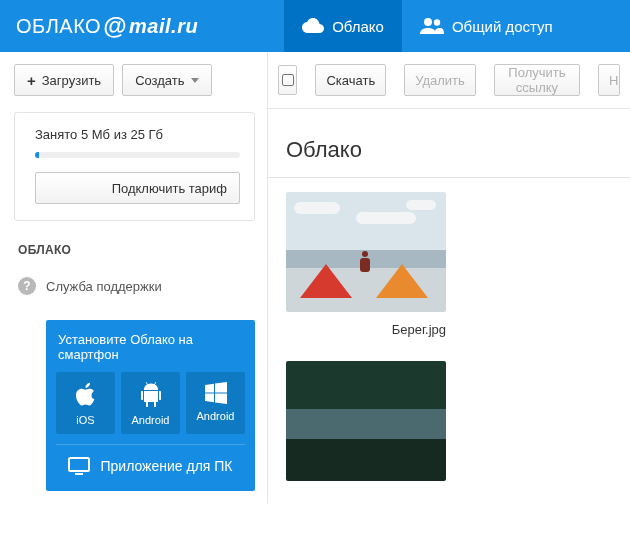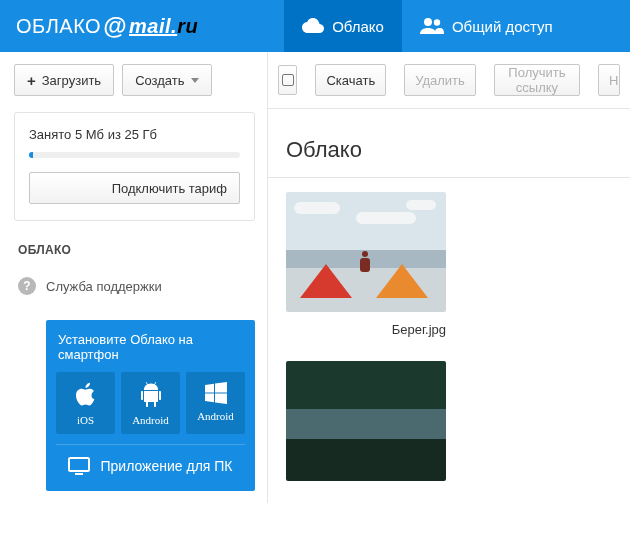--- a/index.html
+++ b/index.html
@@ -1,45 +1,45 @@
 <!DOCTYPE html>
 <html><head>
 <meta charset="utf-8">
 <style>
   * { box-sizing: border-box; margin: 0; padding: 0; }
   body { font-family: Arial, Helvetica, sans-serif; font-size: 13px; color: #333; background: #fff; width: 630px; height: 540px; overflow: hidden; }
   .header { background: #168de2; height: 52px; display: flex; align-items: stretch; }
   .logo { display: flex; align-items: center; padding: 0 16px; color: #fff; font-size: 20px; letter-spacing: 0.5px; }
   .logo .obl { font-weight: 400; }
   .logo .at { font-weight: 700; margin: 0 2px; font-size: 24px;}
-  .logo .mail { font-weight: 700; font-style: italic; text-decoration: underline;}
-  .logo .ru { color: #000000; font-weight: 700; font-style: italic;}
+  .logo .mail { font-weight: 700; font-style: italic;}
+  .logo .ru { color: #ffffff; font-weight: 700; font-style: italic;}
   .navtab { display: flex; align-items: center; gap: 8px; padding: 0 18px; color: #fff; font-size: 15px; cursor: pointer; }
   .navtab.active { background: #0072c6; }
   .navtab svg { fill: #fff; }
   .body { display: flex; }
   .sidebar { width: 267px; padding: 12px 12px 12px 14px; }
   .btnrow { display: flex; gap: 8px; }
   .btn { background: linear-gradient(#ffffff,#f2f2f2); border: 1px solid #c8c8c8; border-radius: 2px; padding: 7px 12px; font-size: 13px; color: #333; cursor: pointer; display: inline-flex; align-items: center; gap: 6px; height: 32px; }
   .btn.small { padding: 6px 10px; }
   .btn.disabled { color: #b0b0b0; cursor: default; }
   .caret { width: 0; height: 0; border-left: 4px solid transparent; border-right: 4px solid transparent; border-top: 5px solid #888; display: inline-block; }
   .plus { font-weight: bold; font-size: 15px; line-height: 1; }
-  .storage { border: 1px solid #e3e3e3; border-radius: 3px; padding: 14px 14px 16px 14px; margin-top: 16px; }
+  .storage { border: 1px solid #e3e3e3; border-radius: 3px; padding: 14px 14px 16px 20px; margin-top: 16px; }
   .storage-text { font-size: 13px; color: #333; }
   .progress { margin-top: 10px; height: 6px; background: #efefef; border-radius: 3px; position: relative; overflow: hidden; }
   .progress-bar { height: 100%; background: #168de2; width: 2%; }
   .tariffbtn { margin-top: 14px; width: 100%; justify-content: flex-end; }
   .side-heading { font-size: 12px; font-weight: bold; color: #4a4a4a; margin: 22px 4px 10px 4px; letter-spacing: 0.3px;}
   .supportrow { display: flex; align-items: center; gap: 10px; padding: 10px 4px 14px 4px; border-bottom: 1px solid transparent; color: #555; cursor: pointer;}
   .support-icon { width: 18px; height: 18px; border-radius: 50%; background: #b8b8b8; color: #fff; display: flex; align-items: center; justify-content: center; font-size: 12px; font-weight: bold; }
   .promo { background: #168de2; border-radius: 2px; margin-top: 10px; color: #fff; padding: 10px 10px 4px 10px; margin-left: 32px;}
   .promo-title { font-size: 13px; text-align: left; padding: 2px 2px 10px 2px; }
   .platforms { display: flex; gap: 6px; }
-  .platform { flex: 1; background: #0f7ac4; border-radius: 2px; padding: 10px 0 8px 0; display: flex; flex-direction: column; align-items: center; gap: 6px; cursor: pointer; font-family: Liberation Serif, serif; }
+  .platform { flex: 1; background: #0f7ac4; border-radius: 2px; padding: 10px 0 8px 0; display: flex; flex-direction: column; align-items: center; gap: 6px; cursor: pointer; }
   .platform svg { fill: #fff; }
   .platform-label { font-size: 11px; color: #fff; }
   .pcrow { display: flex; align-items: center; justify-content: center; gap: 10px; padding: 12px 0; color: #fff; font-size: 14px; cursor: pointer; border-top: 1px solid rgba(255,255,255,0.2); margin-top: 10px;}
   .pcrow svg { fill: #fff; }
   .main { flex: 1; border-left: 1px solid #e5e5e5; min-width: 0;}
   .toolbar { display: flex; align-items: center; gap: 18px; padding: 12px 10px; border-bottom: 1px solid #e5e5e5; }
   .checkbox { width: 30px; height: 30px; border: 1px solid #c8c8c8; border-radius: 2px; background: linear-gradient(#ffffff,#f4f4f4); display: flex; align-items: center; justify-content: center; cursor: pointer; }
   .checkbox-inner { width: 12px; height: 12px; border: 1.5px solid #777; border-radius: 2px; }
   .content { padding: 14px 18px; }
   .page-title { font-size: 22px; color: #333; margin: 14px 0 14px 0; font-weight: normal;}

